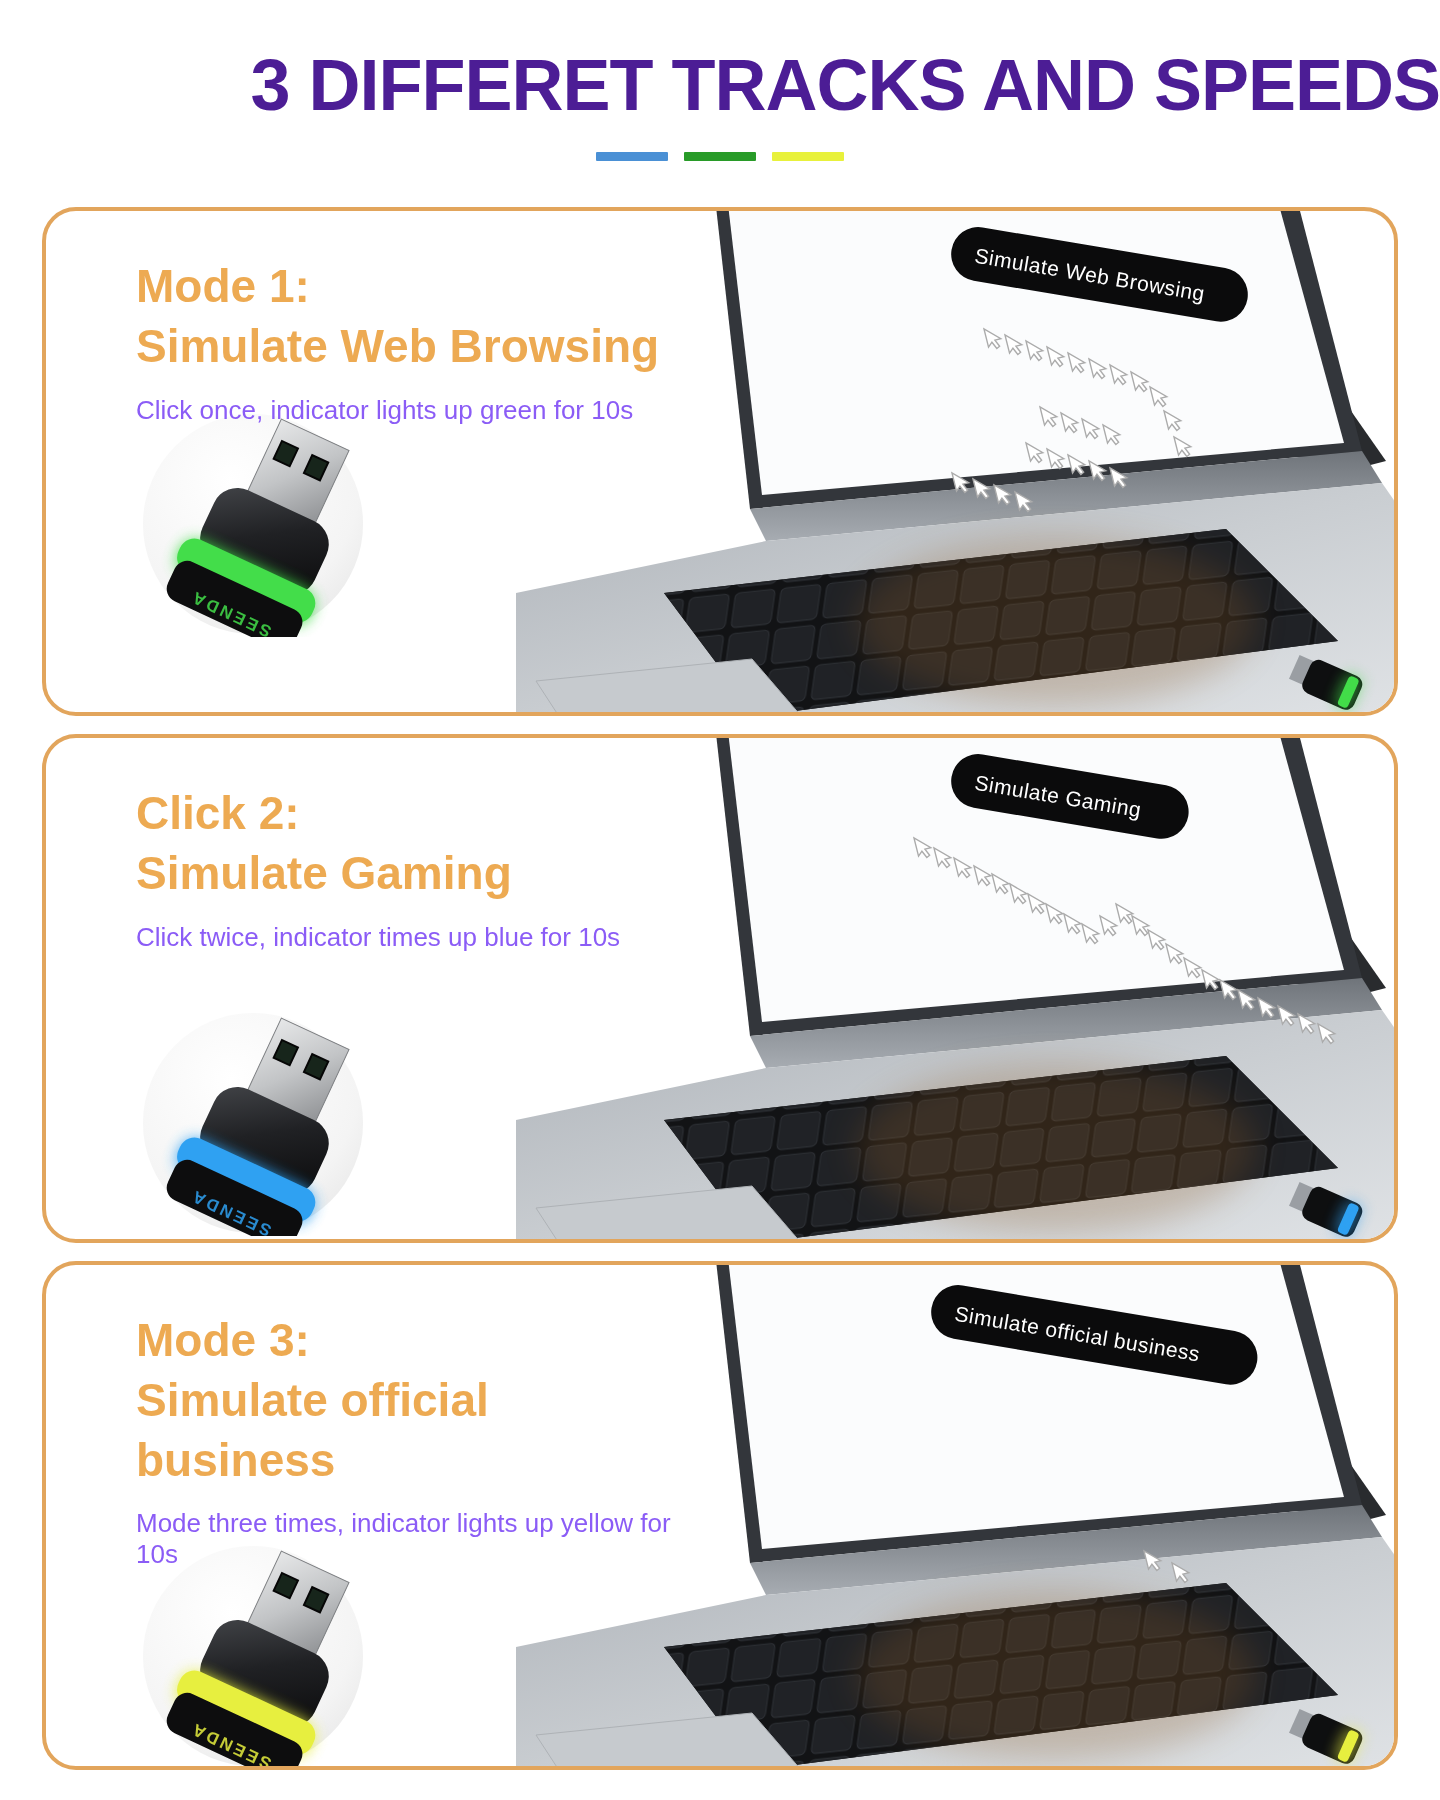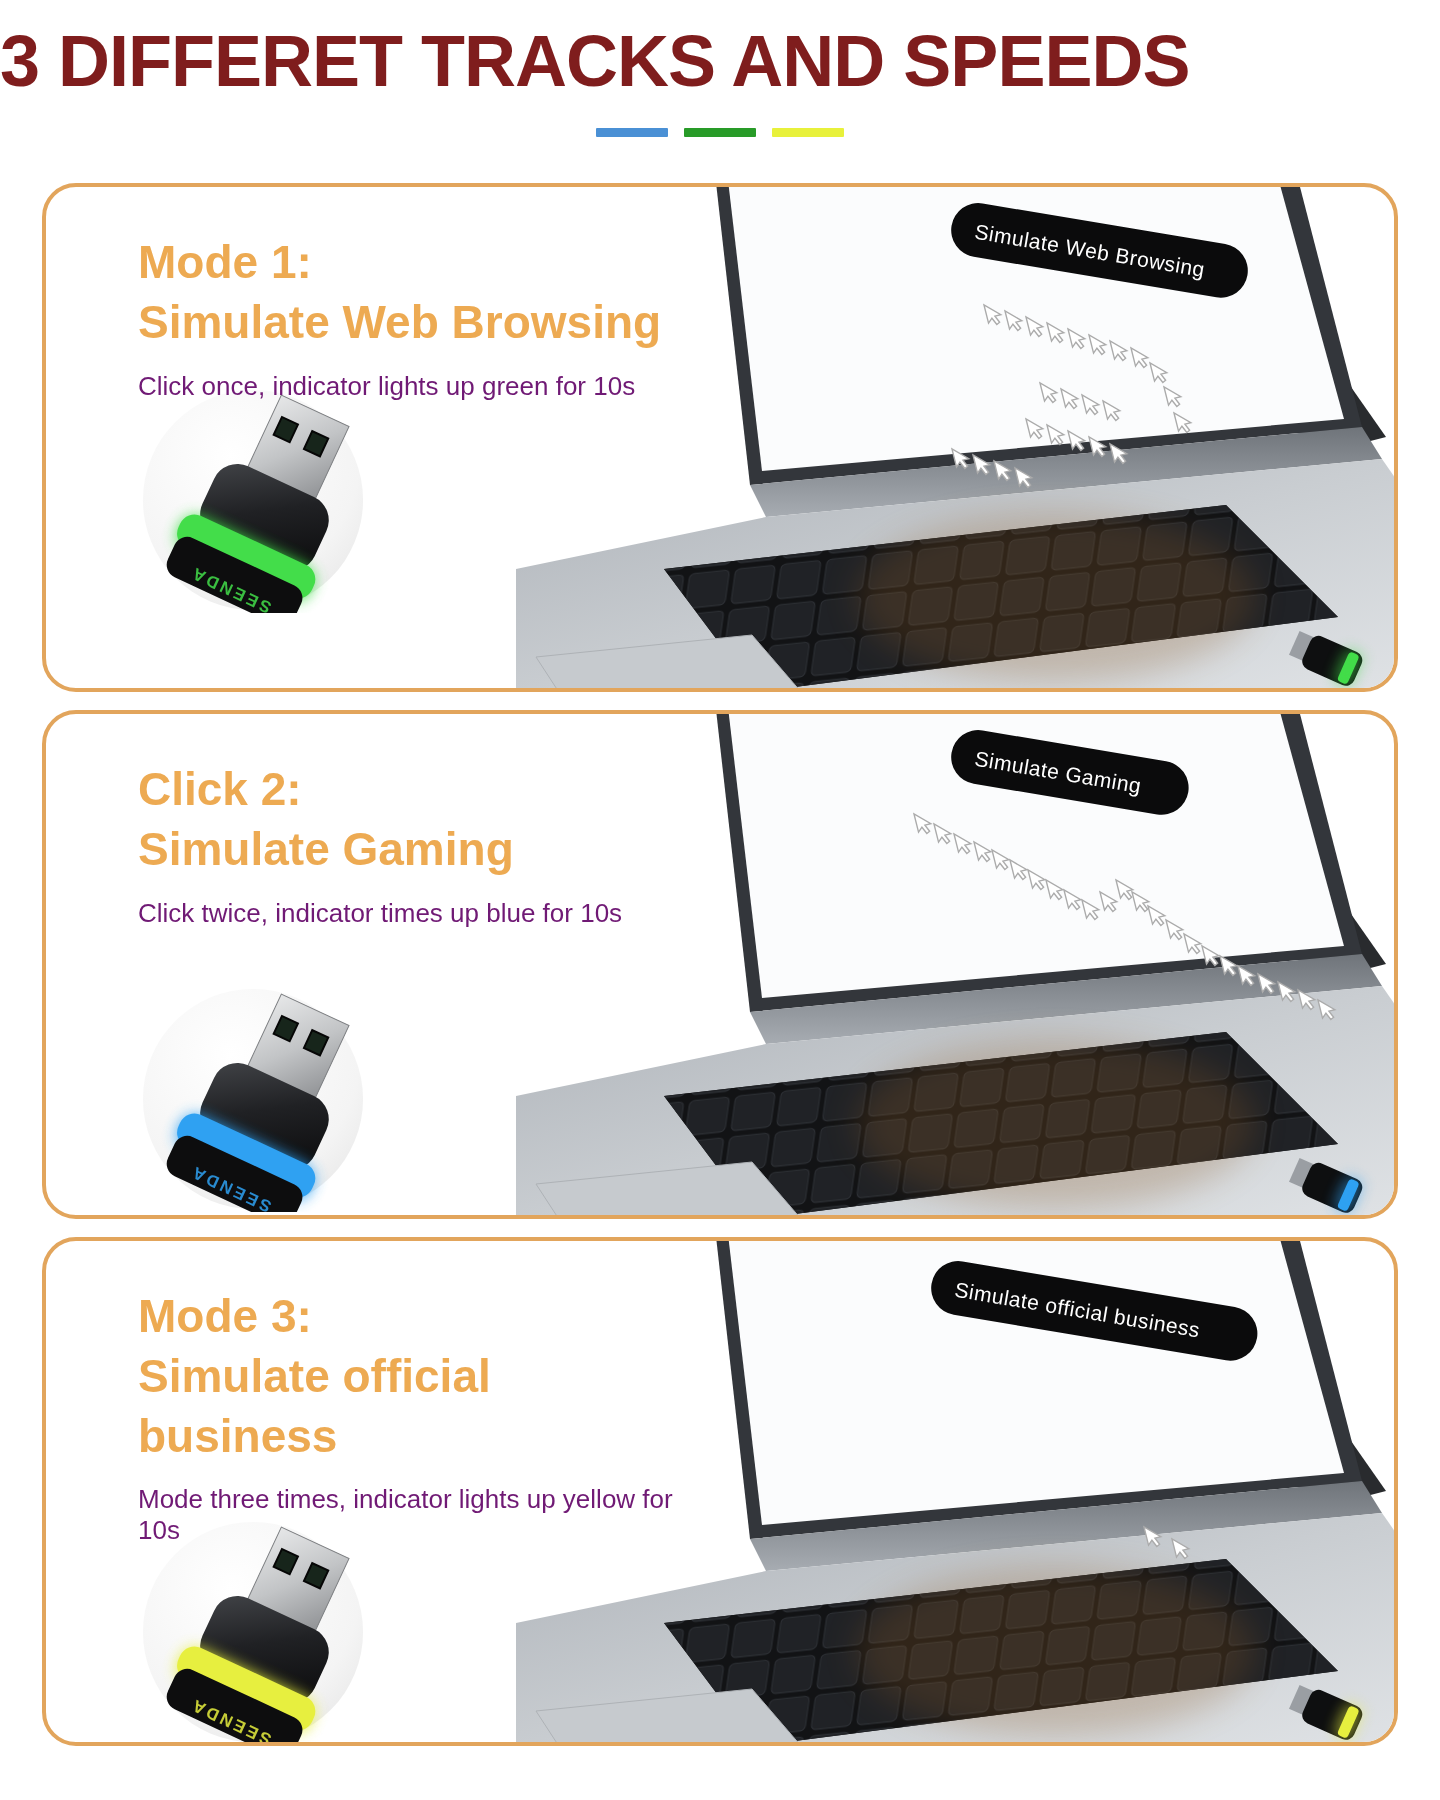--- a/index.html
+++ b/index.html
@@ -3,42 +3,42 @@
 <meta charset="utf-8">
 <style>
   html,body{margin:0;padding:0;}
   body{
     width:1440px;height:1800px;background:#ffffff;
     font-family:"Liberation Sans","DejaVu Sans",sans-serif;
     overflow:hidden;position:relative;
   }
   
   .main-title{
-    margin:20px 0 0;text-align:left;
+    margin:44px 0 0;text-align:right;
     font-size:72px;font-weight:bold;letter-spacing:-1px;
-    color:#7f1d1d;
+    color:#4c1d95;
   }
   .divider-row{
     margin-top:26px;display:flex;justify-content:center;gap:16px;
   }
   .divider-dash{width:72px;height:9px;border-radius:1px;display:inline-block;}
   
   .panels{margin-top:46px;}
   .panel{
     position:relative;box-sizing:border-box;
     margin:0 42px 18px 42px;height:509px;
     border:4px solid #e2a55c;border-radius:34px;
     overflow:hidden;background:#ffffff;
   }
-  .panel-text{position:relative;z-index:4;padding:46px 0 0 92px;width:560px;}
+  .panel-text{position:relative;z-index:4;padding:46px 0 0 70px;width:560px;margin-left:20px;}
   .mode-heading{
     margin:0;font-size:46px;font-weight:bold;line-height:1.3;
     color:#edaa52;letter-spacing:0;
   }
-  .mode-desc{margin:18px 0 0;font-size:26px;color:#701a75;letter-spacing:0;}
+  .mode-desc{margin:18px 0 0;font-size:26px;color:#8b5cf6;letter-spacing:0;}
   
   .dongle{position:absolute;left:94px;width:226px;height:226px;z-index:3;}
   .panel:nth-child(1) .dongle{top:200px;}
   .panel:nth-child(2) .dongle{top:272px;}
   .panel:nth-child(3) .dongle{top:278px;}
   
   .laptop{position:absolute;left:470px;top:0;width:880px;height:513px;z-index:1;}
   .screen-label-text{font-size:21px;fill:#ffffff;font-weight:normal;letter-spacing:0.5px;}
   .brand-text{font-size:17px;font-weight:bold;letter-spacing:3px;}
 </style>

